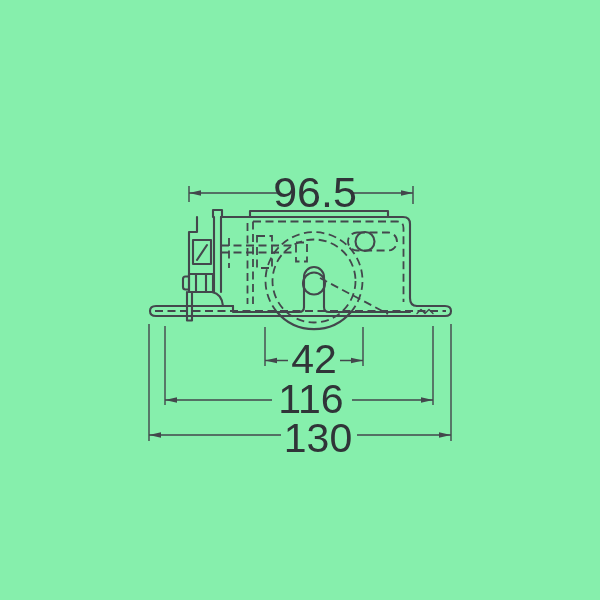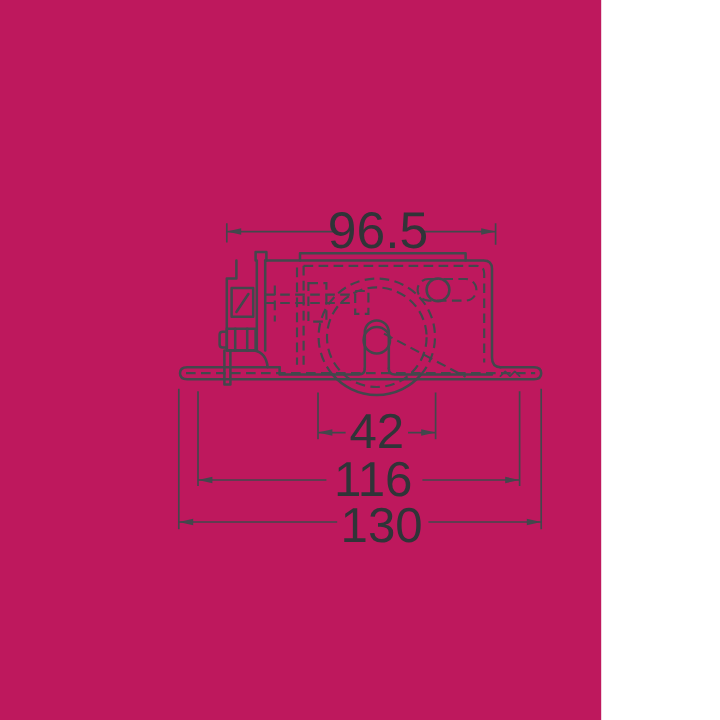--- a/index.html
+++ b/index.html
@@ -1,16 +1,16 @@
 <!DOCTYPE html>
 <html style="--line: #43474c; --text: #303438;"><head>
 <meta charset="utf-8">
 <style>
   html,body{margin:0;padding:0;background:#fff;}
-  .canvas{width:501px;height:600px;background:#be185d;position:relative;overflow:hidden;}
+  .canvas{width:600px;height:600px;background:#86efac;position:relative;overflow:hidden;}
   svg{display:block;}
   .solid path, .solid rect, .solid circle{fill:none;stroke:var(--line,#43474c);stroke-width:2.1;stroke-linecap:round;stroke-linejoin:round;}
   .solid .thin{stroke-width:1.4;}
   .dashed path, .dashed rect, .dashed circle{fill:none;stroke:var(--line,#43474c);stroke-width:1.8;stroke-dasharray:8 4.5;stroke-linecap:butt;}
   .dim path{fill:none;stroke:var(--line,#43474c);stroke-width:1.4;stroke-linecap:butt;}
   .dim polygon{fill:var(--line,#43474c);stroke:none;}
   .dimtext text{fill:var(--text,#303438);font-family:"Liberation Sans", sans-serif;text-anchor:middle;}
   .fs-top{font-size:43px;}
   .fs-bot{font-size:41px;}
 </style>

